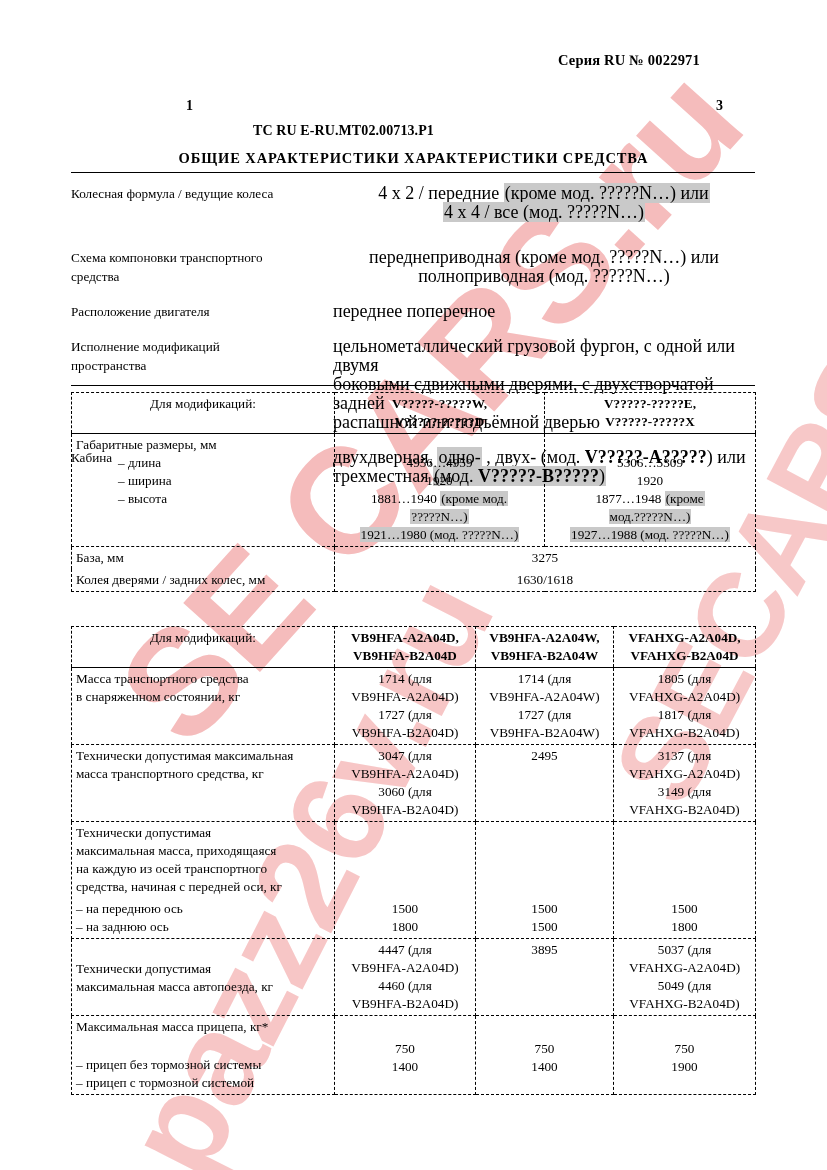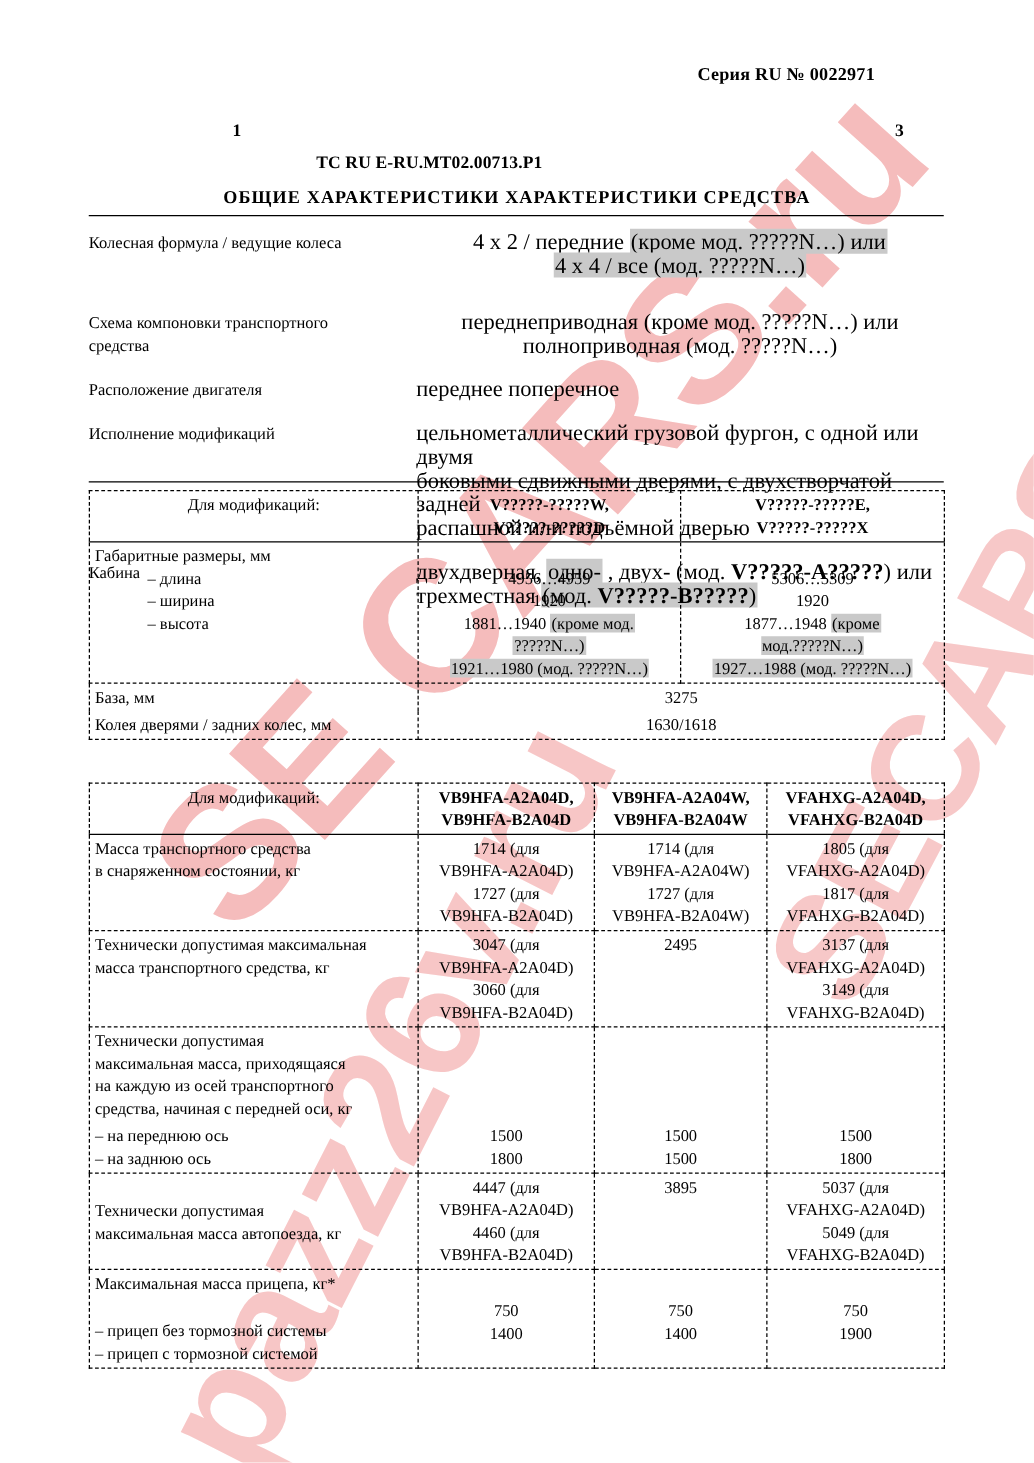--- a/index.html
+++ b/index.html
@@ -225,20 +225,21 @@
     </div>
 
     <div class="srow" style="margin-top:14px;">
       <div class="lbl">Расположение двигателя</div>
       <div class="val lft">переднее поперечное</div>
     </div>
 
     <div class="srow" style="margin-top:14px;">
       <div class="lbl">
         <div>Исполнение модификаций</div>
+        <div>пространства</div>
       </div>
       <div class="val lft">
         <div>цельнометаллический грузовой фургон, с одной или двумя</div>
         <div>боковыми сдвижными дверями, с двухстворчатой задней</div>
         <div>распашной или подъёмной дверью</div>
       </div>
     </div>
 
     <div class="srow" style="margin-top:14px;">
       <div class="lbl">Кабина</div>

